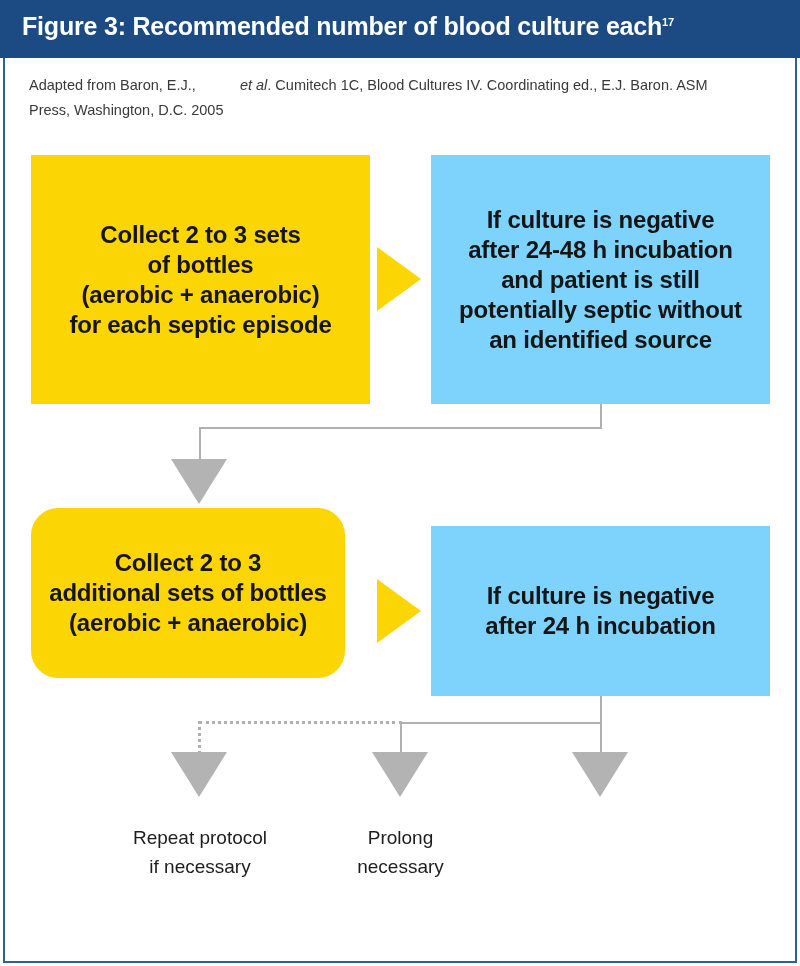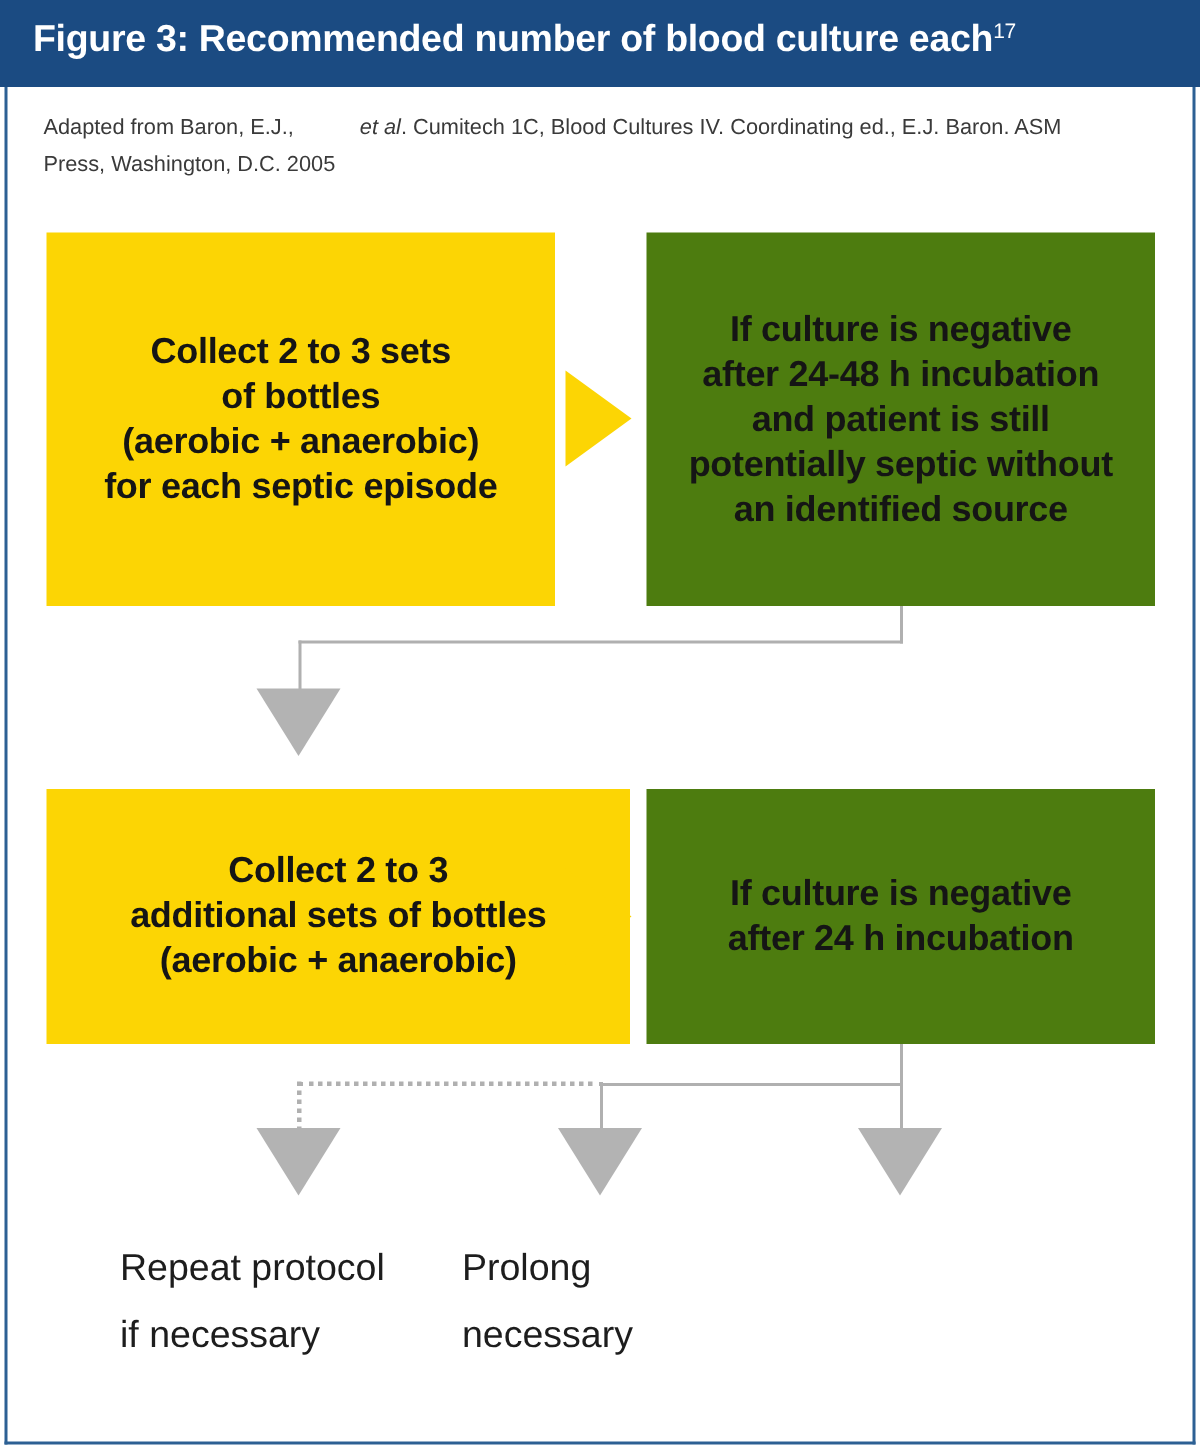--- a/index.html
+++ b/index.html
@@ -34,23 +34,23 @@
     left: 22px;
     top: 12px;
     color: #ffffff;
     font-size: 25px;
     font-weight: bold;
     letter-spacing: -0.2px;
     white-space: nowrap;
     font-family: "Liberation Sans", sans-serif;
   }
   .title-sup {
-    font-size: 14px;
+    font-size: 11px;
     vertical-align: super;
-    font-weight: normal;
+    font-weight: bold;
   }
 
   
   .body-frame {
     position: absolute;
     left: 3px;
     top: 58px;
     width: 794px;
     height: 905px;
     background: #ffffff;
@@ -75,36 +75,36 @@
   
   .flow-box {
     position: absolute;
     box-sizing: border-box;
     display: flex;
     align-items: center;
     justify-content: center;
     text-align: center;
   }
   .box-yellow { background: #fcd504; }
-  .box-gray   { background: #4d7c0f; }
+  .box-gray   { background: #7dd3fc; }
   .box-text {
     font-weight: bold;
     color: #151515;
     font-size: 24px;
     line-height: 30px;
     letter-spacing: -0.2px;
     padding: 0 6px;
     white-space: pre-line;
     font-family: "Liberation Sans", sans-serif;
   }
 
   
   #box-collect-1 { left: 31px;  top: 155px; width: 339px; height: 249px; }
   #box-neg-1     { left: 431px; top: 155px; width: 339px; height: 249px; }
-  #box-collect-2 { left: 31px;  top: 526px; width: 389px; height: 170px; }
+  #box-collect-2 { left: 31px;  top: 508px; width: 314px; height: 170px; border-radius: 27px; }
   #box-neg-2     { left: 431px; top: 526px; width: 339px; height: 170px; }
 
   
   .arrow-right {
     position: absolute;
     width: 0;
     height: 0;
     border-top: 32px solid transparent;
     border-bottom: 32px solid transparent;
     border-left: 44px solid #fcd504;
@@ -159,23 +159,23 @@
     left: 198px;
     top: 721px;
     width: 0;
     height: 33px;
     border-left: 3px dotted #b0b0b0;
   }
 
   
   .bottom-label {
     position: absolute;
-    text-align: left;
-    font-size: 25px;
-    line-height: 45px;
+    text-align: center;
+    font-size: 19px;
+    line-height: 29px;
     color: #1d1d1d;
     white-space: pre-line;
     font-family: "Liberation Sans", sans-serif;
   }
   #label-repeat      { left: 80px;  top: 823px; width: 240px; }
   #label-prolong     { left: 308px; top: 823px; width: 185px; }
   #label-investigate { left: 488px; top: 823px; width: 230px; }
 </style>
 </head>
 <body>

